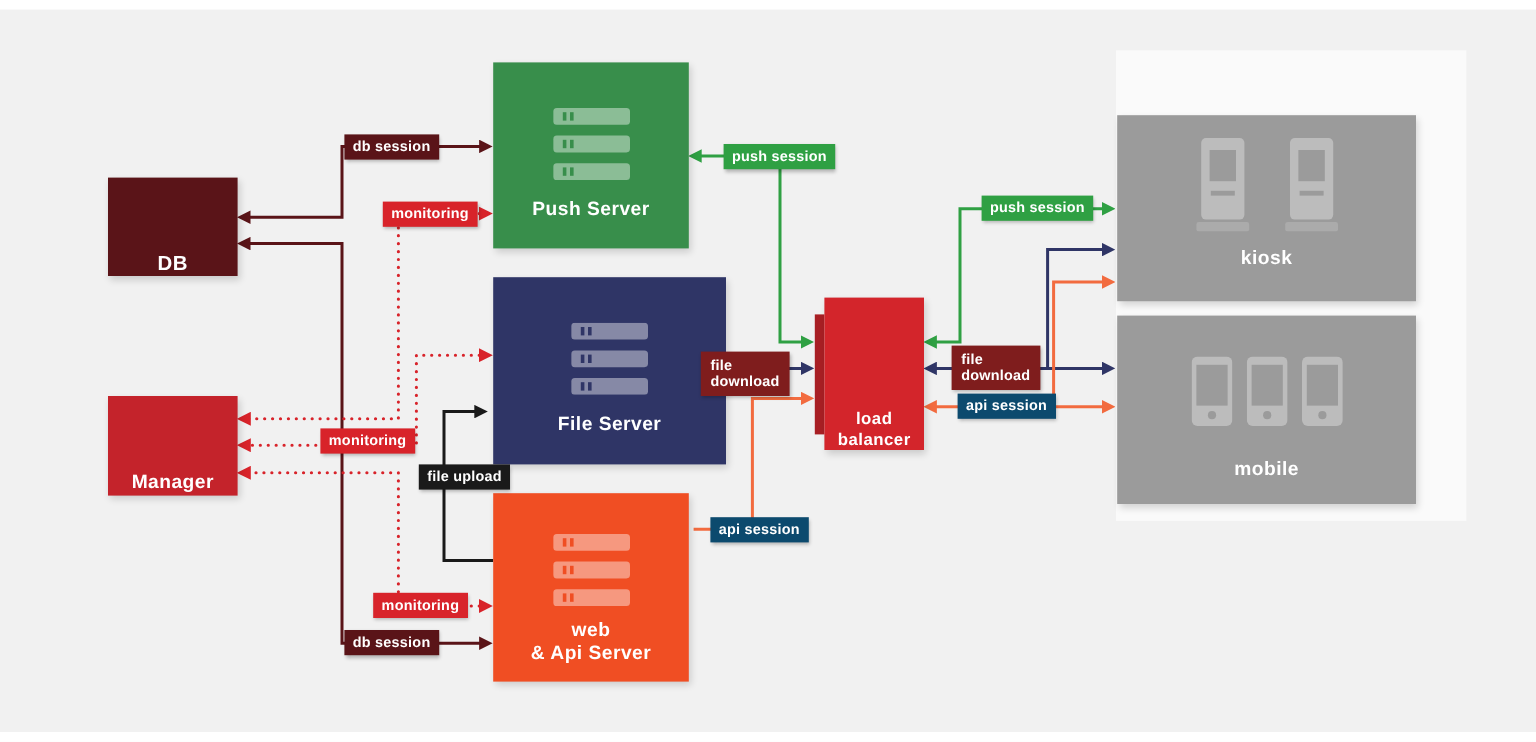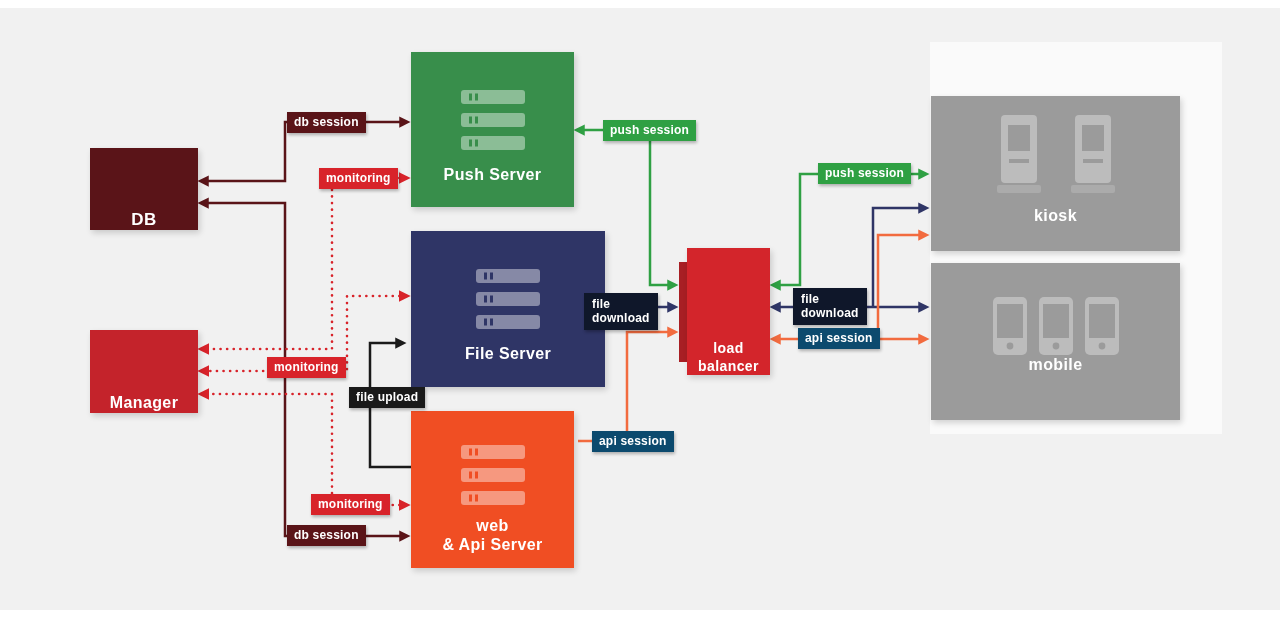--- a/index.html
+++ b/index.html
@@ -22,39 +22,39 @@
   .file-node{left:411px;top:231px;width:194px;height:156px;background:#2f3566;padding-top:38px}
   .webapi-node{left:411px;top:411px;width:163px;height:157px;background:#f04e23;padding-top:34px}
   .push-node .node-title,.file-node .node-title{margin-top:15px}
   .webapi-node .node-title{margin-top:11px;line-height:19px}
   .lb-node{left:687px;top:248px;width:83px;height:127px;background:#d3252b}
   .lb-node .node-title{font-size:14px;line-height:18px}
   .lb-accent{position:absolute;left:679px;top:262px;width:8px;height:100px;background:#a81f24;z-index:3}
   .kiosk-node{left:931px;top:96px;width:249px;height:155px;background:#9b9b9b;padding-top:19px}
   .kiosk-node .node-title{margin-top:13px}
   .mobile-node{left:931px;top:263px;width:249px;height:157px;background:#9b9b9b;padding-top:34px}
-  .mobile-node .node-title{}
+  .mobile-node .node-title{margin-top:27px}
   .icon-row{display:flex;align-items:flex-end}
   .kiosk-node .icon-row{gap:26px}
   .mobile-node .icon-row{gap:12px}
 
   .server-icon rect{fill:rgba(255,255,255,.42)}
   .server-icon .slot{fill:var(--nc)}
   .devbody{fill:#bcbcbc}
   .devscreen{fill:#9b9b9b}
   .devbase{fill:#ababab}
 
   .chip{position:absolute;z-index:4;color:#fff;font-size:12px;font-weight:bold;
         padding:3px 7px 4px;white-space:nowrap;letter-spacing:.2px;
         box-shadow:1px 2px 3px rgba(0,0,0,.28)}
   .chip2{line-height:14px;padding:4px 8px 5px;text-align:left}
   .c-maroon{background:#5a1418}
   .c-red{background:#d8232a}
   .c-green{background:#2fa043}
-  .c-navy{background:#0f172a}
+  .c-navy{background:#7f1d1d}
   .c-orange{background:#0c4a6e}
   .c-black{background:#1a1a1a}
 
   .wire{fill:none;stroke-width:2.5}
   .w-maroon{stroke:#5a1418}
   .w-red{stroke:#d8232a;stroke-width:2.6;stroke-dasharray:.1 6.5;stroke-linecap:round}
   .w-green{stroke:#2fa043}
   .w-navy{stroke:#2f3566}
   .w-orange{stroke:#f26b3f}
   .w-black{stroke:#1a1a1a}

